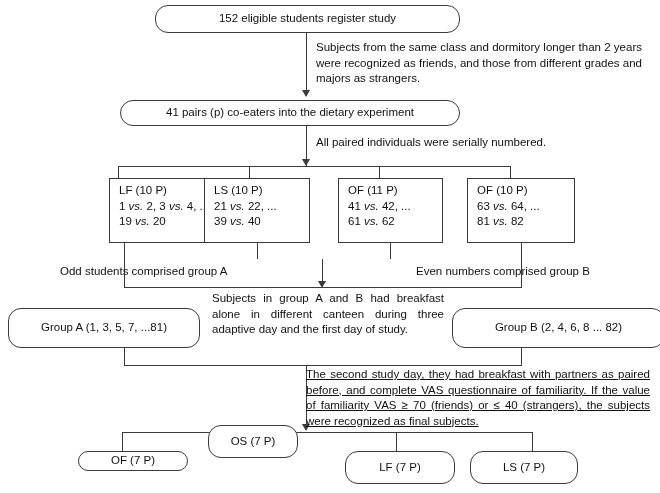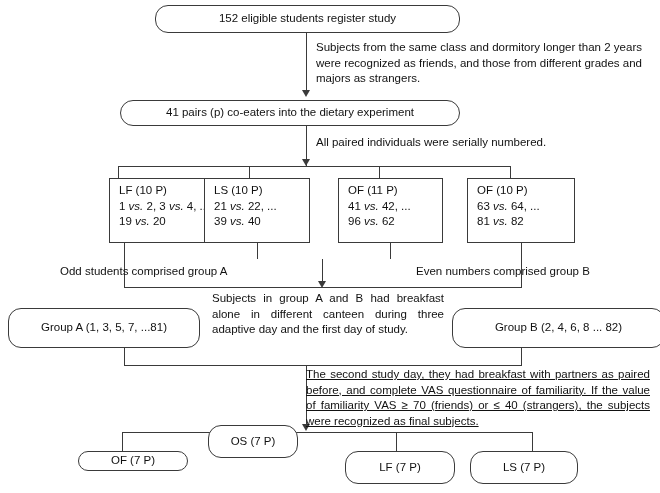--- a/index.html
+++ b/index.html
@@ -130,21 +130,21 @@
   </div>
 
   <div class="box left" style="left:338px; top:178px; width:105px; height:65px;">
     <div>OF (11 P)</div>
     <div>
       <span>41</span>
       <i class="vs">vs.</i>
       <span>42, ...</span>
     </div>
     <div>
-      <span>96</span>
+      <span>61</span>
       <i class="vs">vs.</i>
       <span>62</span>
     </div>
   </div>
 
   <div class="box left" style="left:467px; top:178px; width:108px; height:65px;">
     <div>OF (10 P)</div>
     <div>
       <span>63</span>
       <i class="vs">vs.</i>

